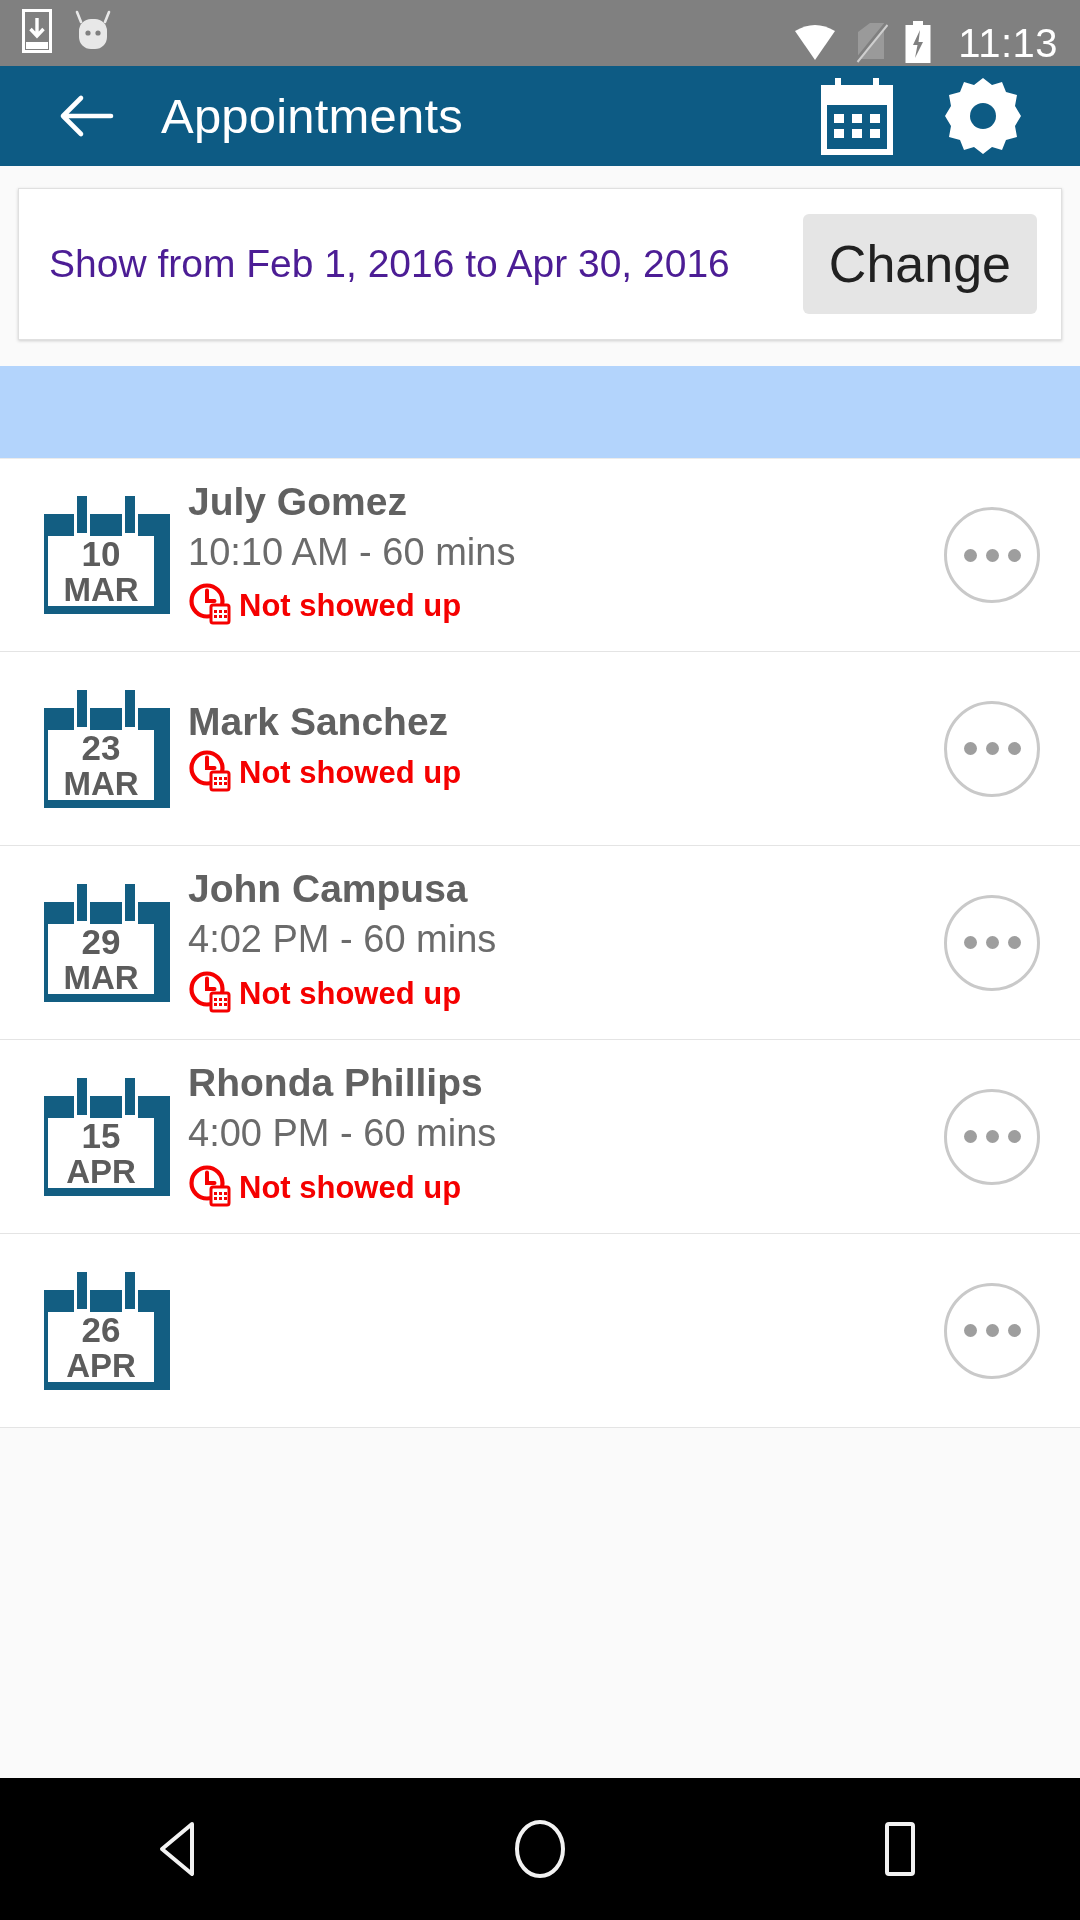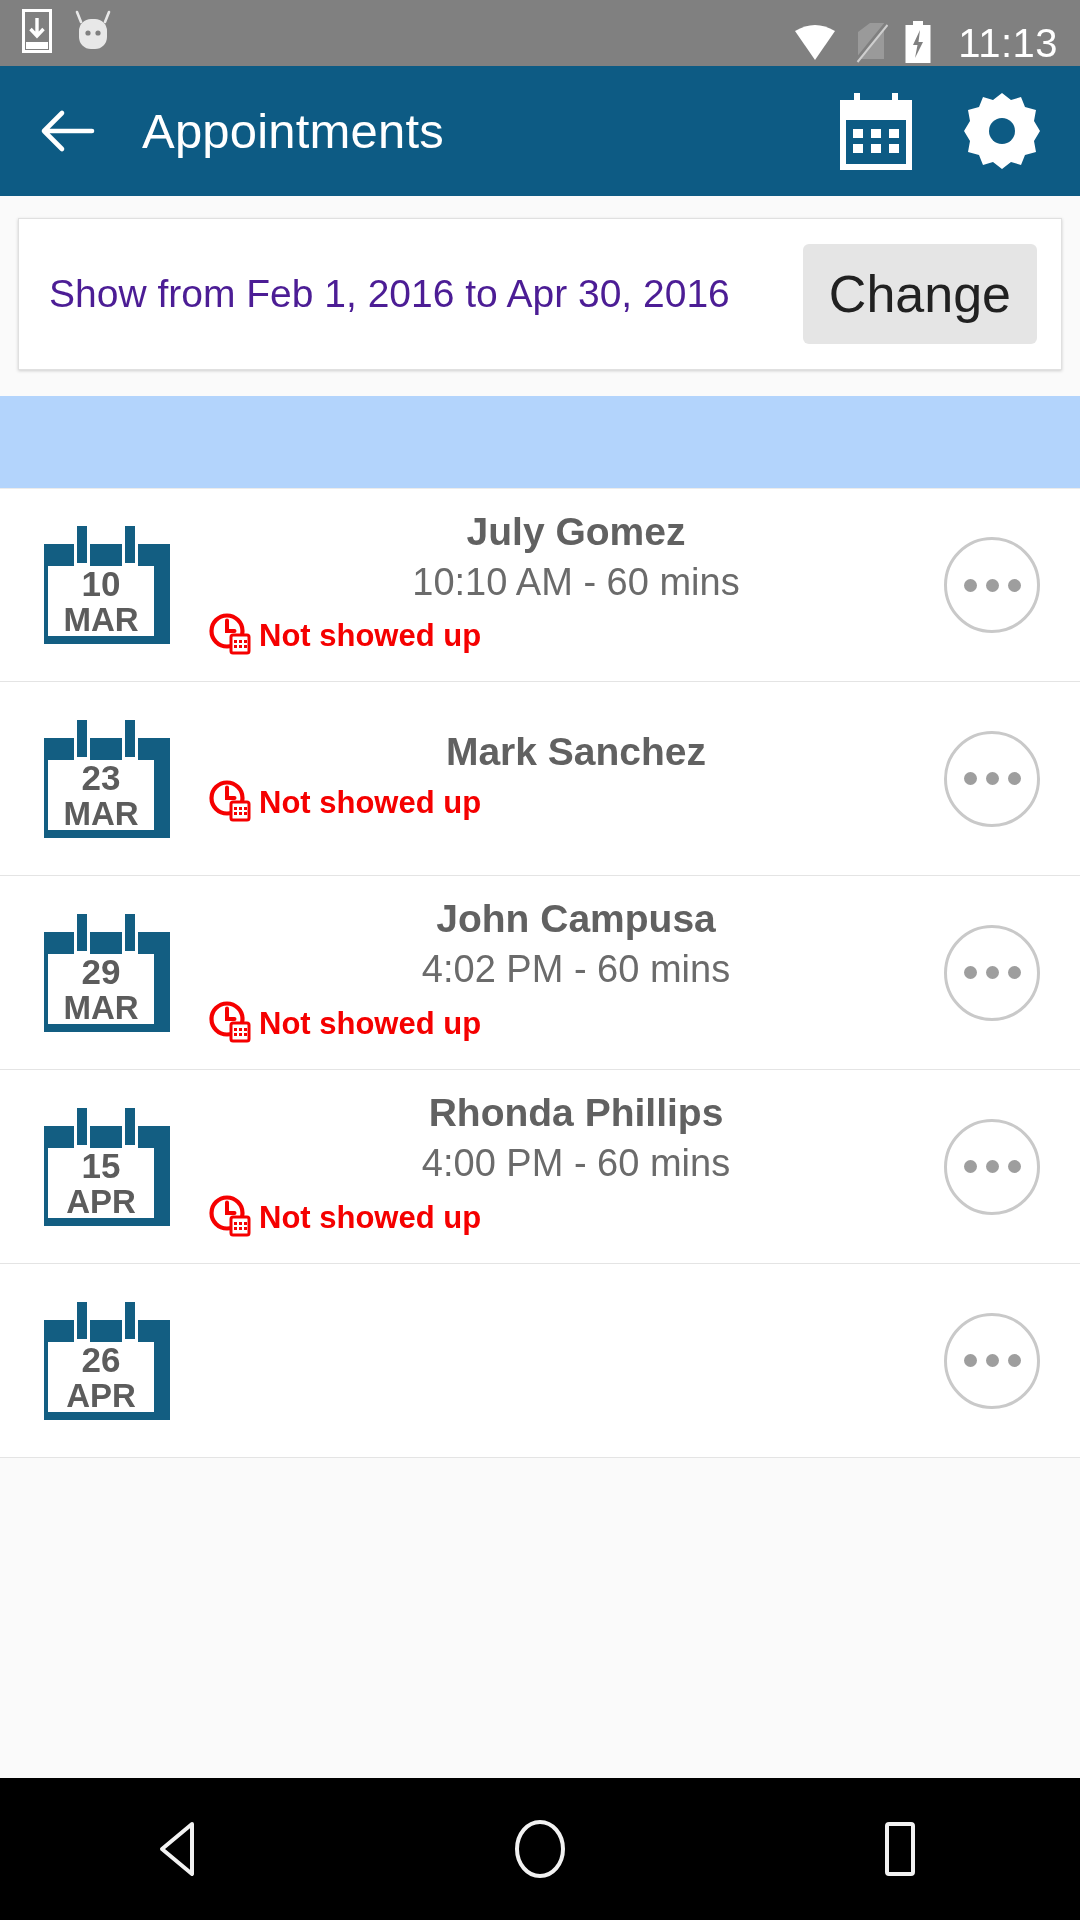--- a/index.html
+++ b/index.html
@@ -15,22 +15,22 @@
   .statusbar{
     height:66px; background:#808080;
     display:flex; align-items:center; padding:0 22px;
   }
   .sb-left{ display:flex; align-items:center; gap:22px; }
   .sb-right{ margin-left:auto; display:flex; align-items:flex-start; gap:16px;margin-top:24px; }
   .sb-clock{ color:#fff; font-size:40px; letter-spacing:.5px; margin-left:10px; }
 
   
   .appbar{
-    height:130px; background:#0d5b84;
-    display:flex; align-items:center; padding:0 40px;
+    height:100px; background:#0d5b84;
+    display:flex; align-items:center; padding:0 59px;
   }
   .appbar-title{
     color:#fff; font-size:49px; font-weight:400;
     margin-left:46px; letter-spacing:.2px;
   }
   .appbar-actions{ margin-left:auto; display:flex; align-items:center; gap:52px; }
   .icon-btn{ display:flex; align-items:center; justify-content:center; cursor:pointer; }
 
   
   .range-wrap{ padding:22px 18px 0 18px; background:#fafafa; }
@@ -93,21 +93,21 @@
   .cal-day{ font-size:35px; font-weight:700; color:#5c5c5c; }
   .cal-mon{ font-size:33px; font-weight:700; color:#5c5c5c; margin-top:2px; }
   .cal-ring{
     position:absolute; top:0; width:16px; height:40px;
     background:#135e82; border:3px solid #ffffff; border-top:none;
   }
   .cal-ring.r1{ left:30px; }
   .cal-ring.r2{ left:78px; }
 
   
-  .info{ margin-left:38px; flex:1 1 auto; min-width:0;text-align:center; }
+  .info{ margin-left:18px; flex:1 1 auto; min-width:0; }
   .name{ font-size:39px; font-weight:700; color:#616161; line-height:1.12; }
   .time{ font-size:38px; color:#6b6b6b; line-height:1.3; margin-top:4px; }
   .status{ display:flex; align-items:center; margin-top:5px; }
   .status-label{ font-size:31px; font-weight:700; margin-left:7px; }
   .status-missed .status-label{ color:#f50000; }
   .status-now .status-label{ color:#19a319; }
 
   
   .more{
     flex:0 0 96px; width:96px; height:96px; margin-left:auto;

